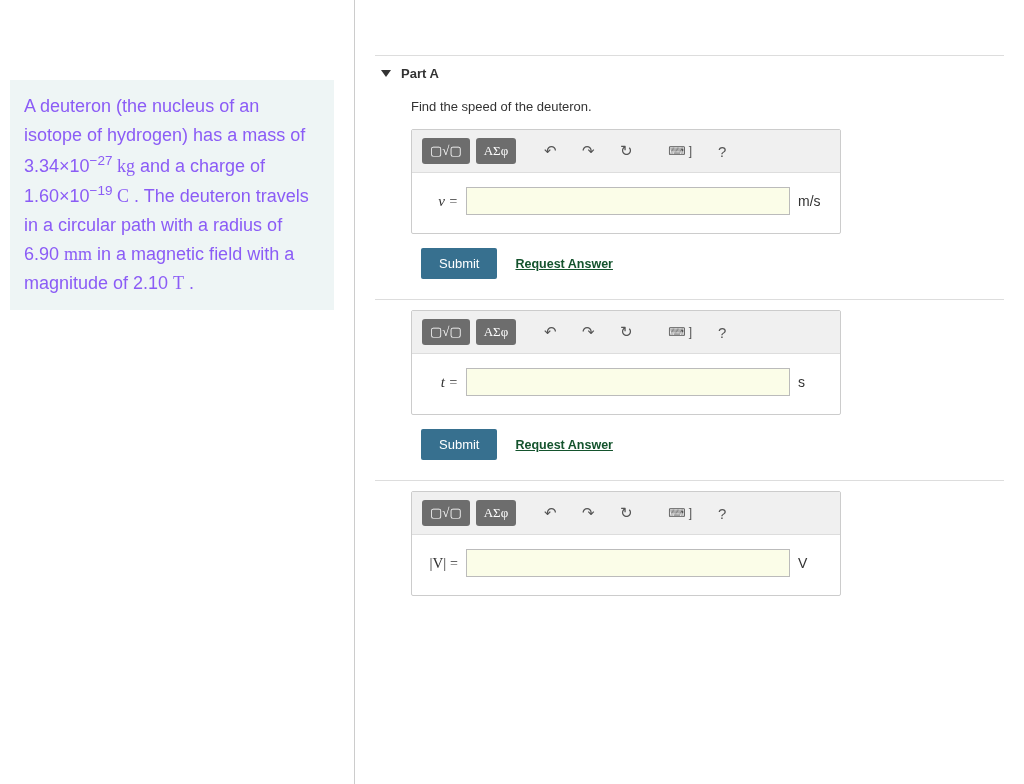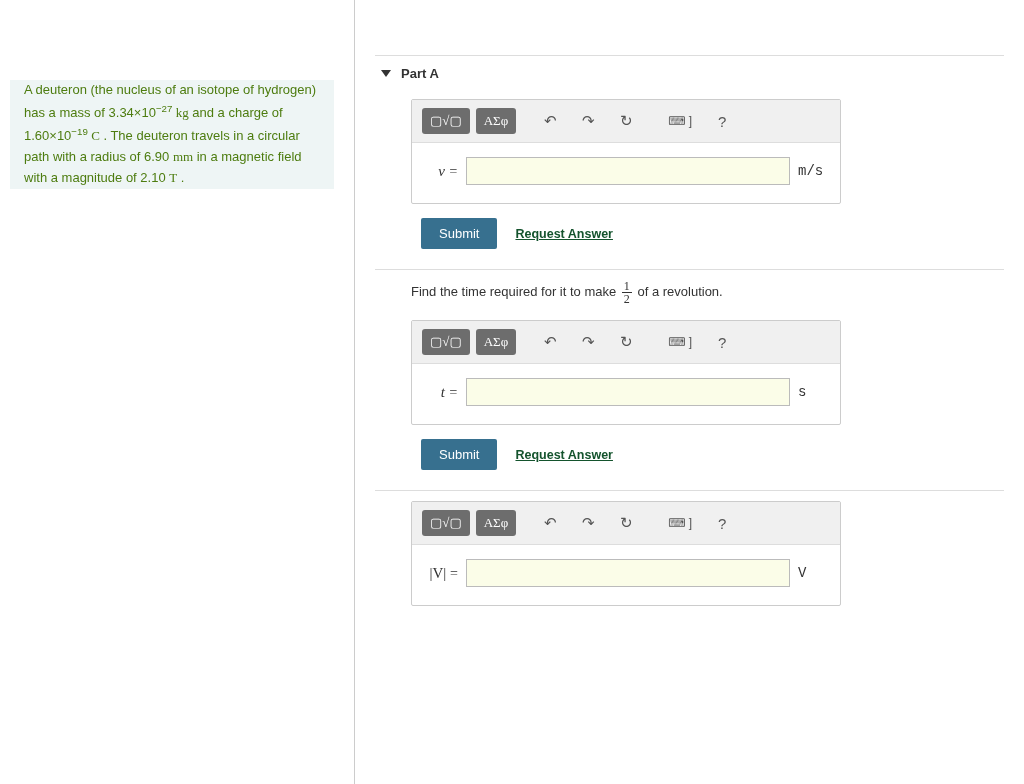--- a/index.html
+++ b/index.html
@@ -15,24 +15,24 @@
     width: 1024px;
   }
   .left-col {
     width: 355px;
     padding: 80px 20px 20px 10px;
     border-right: 1px solid #ccc;
     min-height: 784px;
   }
   .problem-box {
     background: #eef5f5;
-    padding: 0 14px;
-    font-size: 13px;
+    padding: 12px 14px;
+    font-size: 18px;
     line-height: 1.6;
-    color: #4d7c0f;
+    color: #8b5cf6;
   }
   .right-col {
     flex: 1;
     padding: 0 20px 20px 20px;
   }
   .part-section {
     border-top: 1px solid #ddd;
     margin-top: 20px;
     padding-top: 0;
   }
@@ -125,21 +125,21 @@
   .eq { font-family: "Times New Roman", serif; font-size:14px;}
   .answer-input {
     flex: 1;
     border: 1px solid #bbb;
     background: #fbfde8;
     height: 28px;
     padding: 2px 6px;
     font-size: 13px;
   }
   .unit-label {
-    font-family: Liberation Mono, monospace;
+    font-family: Liberation Sans, sans-serif;
     font-size: 14px;
     min-width: 30px;
   }
   .actions {
     display: flex;
     align-items: center;
     gap: 18px;
     margin-top: 14px;
     margin-left: 10px;
   }
@@ -174,68 +174,37 @@
   </div>
 
   <div class="right-col">
 
     <div class="part-section">
       <div class="part-header">
         <span class="caret"></span>
         <span class="part-title">Part A</span>
       </div>
       <div class="part-body">
+        <div class="prompt">Find the speed of the deuteron.</div>
         <div class="answer-box">
           <div class="toolbar">
             <span class="tb-btn">▢√▢</span>
             <span class="tb-btn">ΑΣφ</span>
             <span style="width:6px"></span>
             <span class="tb-btn light">↶</span>
             <span class="tb-btn light">↷</span>
             <span class="tb-btn light">↻</span>
             <span style="width:6px"></span>
             <span class="tb-btn light small">⌨ ]</span>
             <span class="tb-btn light">?</span>
           </div>
           <div class="answer-row">
             <span class="var-label"><span>v</span> <span class="eq">=</span></span>
             <input class="answer-input" style="">
             <span class="unit-label">m/s</span>
-          </div>
-        </div>
-        <div class="actions">
-          <button class="submit-btn">Submit</button>
-          <span class="request-link">Request Answer</span>
-        </div>
-      </div>
-    </div>
-
-    <div class="part-section">
-      <div class="part-body">
-        <div class="prompt">
-          <span>Find the time required for it to make </span>
-          <span class="frac"><span class="num">1</span><span class="den">2</span></span>
-          <span> of a revolution.</span>
-        </div>
-        <div class="answer-box">
-          <div class="toolbar">
-            <span class="tb-btn">▢√▢</span>
-            <span class="tb-btn">ΑΣφ</span>
-            <span style="width:6px"></span>
-            <span class="tb-btn light">↶</span>
-            <span class="tb-btn light">↷</span>
-            <span class="tb-btn light">↻</span>
-            <span style="width:6px"></span>
-            <span class="tb-btn light small">⌨ ]</span>
-            <span class="tb-btn light">?</span>
-          </div>
-          <div class="answer-row">
-            <span class="var-label"><span>t</span> <span class="eq">=</span></span>
-            <input class="answer-input" style="">
-            <span class="unit-label">s</span>
           </div>
         </div>
         <div class="actions">
           <button class="submit-btn">Submit</button>
           <span class="request-link">Request Answer</span>
         </div>
       </div>
     </div>
 
     <div class="part-section">
@@ -246,20 +215,47 @@
             <span class="tb-btn">ΑΣφ</span>
             <span style="width:6px"></span>
             <span class="tb-btn light">↶</span>
             <span class="tb-btn light">↷</span>
             <span class="tb-btn light">↻</span>
             <span style="width:6px"></span>
             <span class="tb-btn light small">⌨ ]</span>
             <span class="tb-btn light">?</span>
           </div>
           <div class="answer-row">
+            <span class="var-label"><span>t</span> <span class="eq">=</span></span>
+            <input class="answer-input" style="">
+            <span class="unit-label">s</span>
+          </div>
+        </div>
+        <div class="actions">
+          <button class="submit-btn">Submit</button>
+          <span class="request-link">Request Answer</span>
+        </div>
+      </div>
+    </div>
+
+    <div class="part-section">
+      <div class="part-body">
+        <div class="answer-box">
+          <div class="toolbar">
+            <span class="tb-btn">▢√▢</span>
+            <span class="tb-btn">ΑΣφ</span>
+            <span style="width:6px"></span>
+            <span class="tb-btn light">↶</span>
+            <span class="tb-btn light">↷</span>
+            <span class="tb-btn light">↻</span>
+            <span style="width:6px"></span>
+            <span class="tb-btn light small">⌨ ]</span>
+            <span class="tb-btn light">?</span>
+          </div>
+          <div class="answer-row">
             <span class="var-label" style="font-style:normal"><span>|V|</span> <span class="eq">=</span></span>
             <input class="answer-input" style="">
             <span class="unit-label">V</span>
           </div>
         </div>
       </div>
     </div>
 
   </div>
 </div>

